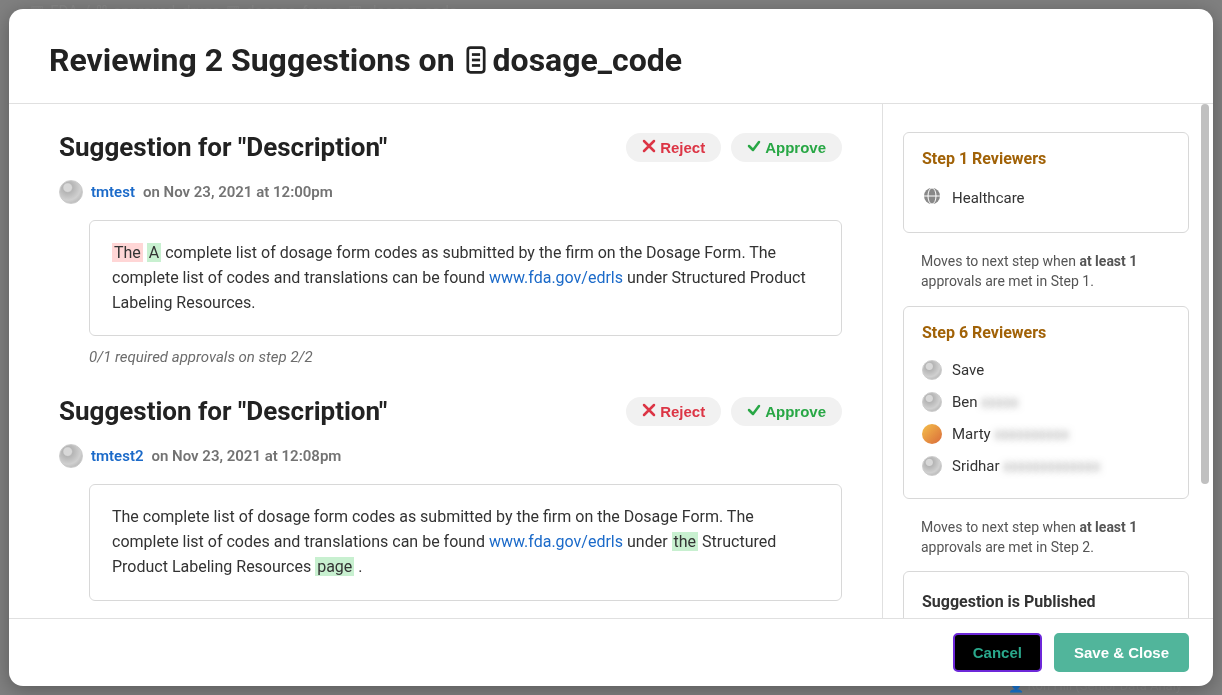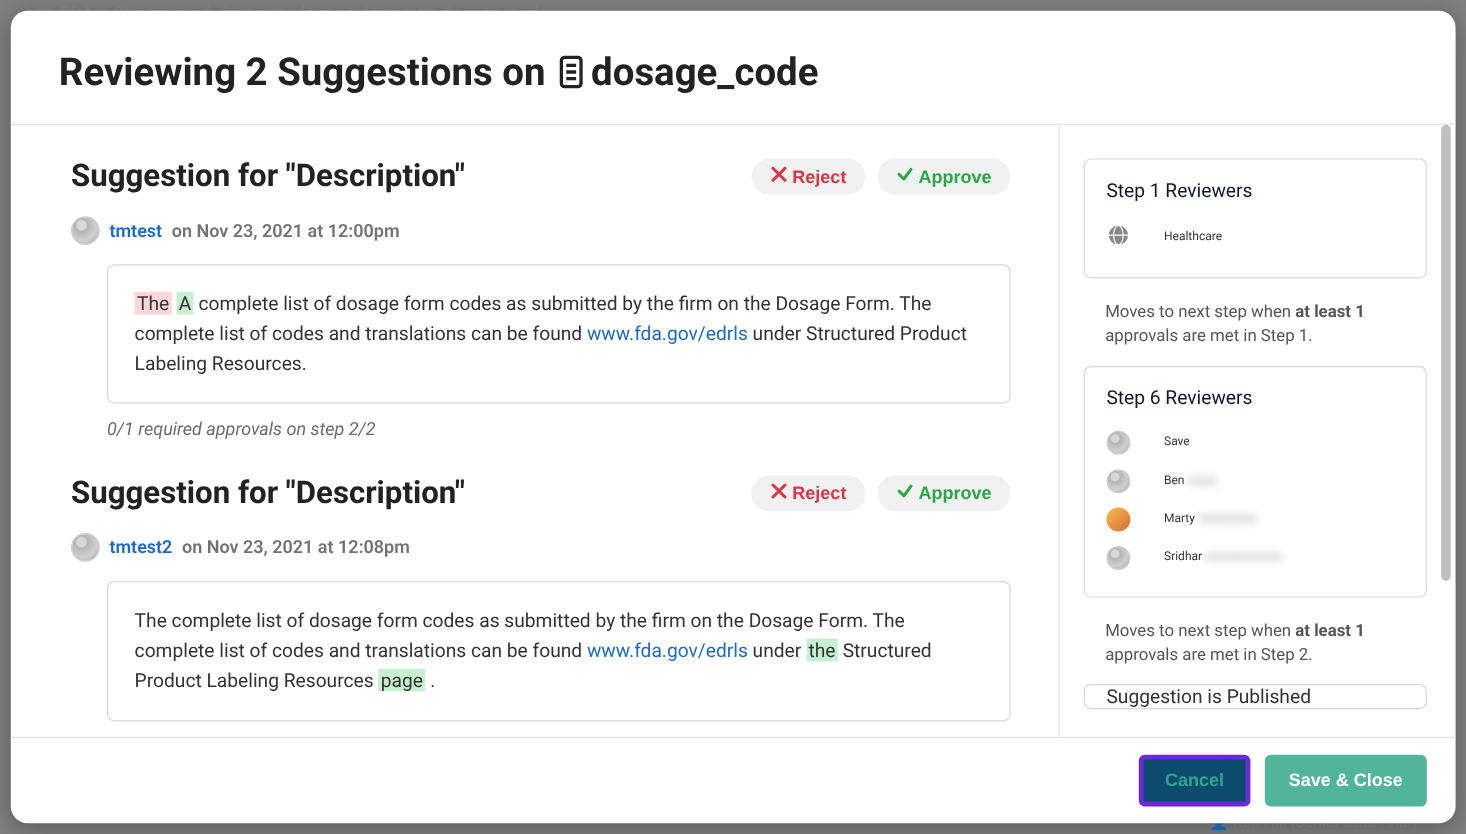--- a/index.html
+++ b/index.html
@@ -167,63 +167,63 @@
       font-style: italic;
       font-size: 15px;
     }
     .card {
       border: 1px solid #d8d8d8;
       border-radius: 6px;
       padding: 16px 18px;
       margin-bottom: 16px;
     }
     .card-title {
-      font-weight: 400;
+      font-weight: 700;
       font-size: 16px;
       margin-bottom: 12px;
-      color: #0f172a;
+      color: #a16207;
     }
     .reviewer-row {
       display: flex;
       align-items: center;
-      gap: 28px;
+      gap: 10px;
       padding: 6px 0;
-      font-size: 10px;
+      font-size: 15px;
       color: #333;
     }
     .step-note {
       font-size: 14px;
       color: #555;
       padding: 2px 18px 14px;
       line-height: 1.45;
     }
     .published-card {
       border: 1px solid #d8d8d8;
       border-radius: 6px;
-      padding: 0 18px;
-      font-weight: 400;
+      padding: 20px 18px;
+      font-weight: 700;
       font-size: 16px;
     }
     .modal-footer {
       border-top: 1px solid #e0e0e0;
       padding: 14px 24px;
       display: flex;
       justify-content: flex-end;
       gap: 12px;
     }
     .btn {
       border-radius: 5px;
       padding: 9px 18px;
       font-size: 15px;
       font-weight: 600;
       cursor: pointer;
     }
     .btn-cancel {
-      background: #0c4a6e;
-      border: 4px solid #6d28d9;
+      background: #000000;
+      border: 2px solid #6d28d9;
       color: #2aa88c;
     }
     .btn-primary {
       background: #51b59b;
       border: 2px solid #51b59b;
       color: #fff;
     }
     .blurred {
       color: transparent;
       text-shadow: 0 0 7px rgba(120,120,120,0.8);

